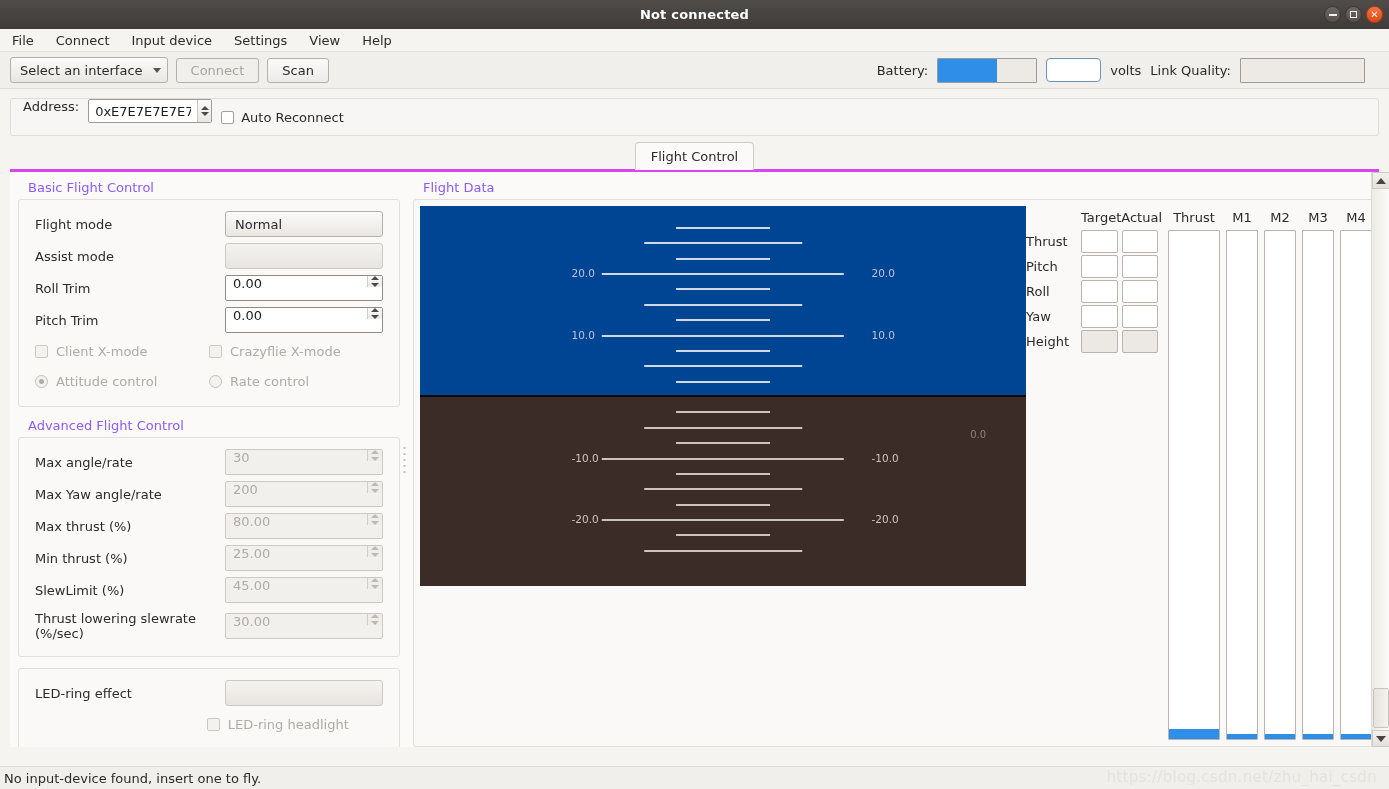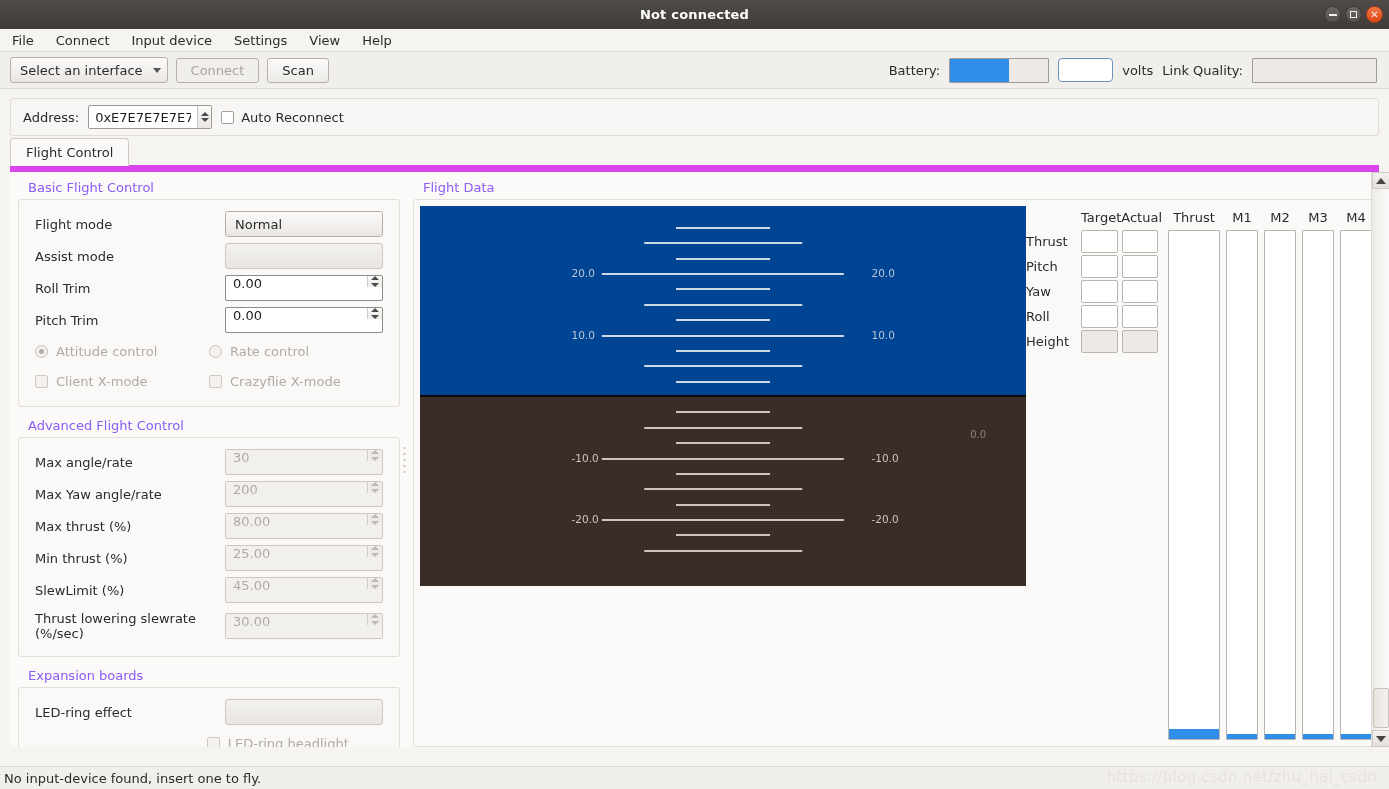--- a/index.html
+++ b/index.html
@@ -37,21 +37,21 @@
   .menubar{
     height:23px; background:#f6f4f1;
     display:flex; align-items:center; padding-left:10px; gap:18px;
     border-bottom:1px solid #e3dfdb;
   }
   .menubar .mi{ font-size:13px; color:#2b2b2b; padding:1px 2px; cursor:default;}
 
   
   .toolrow{
     height:37px; display:flex; align-items:center;
-    padding:0 12px 0 10px; background:#f1efec;
+    padding:0 24px 0 10px; background:#f1efec;
     border-bottom:1px solid #dedad6;
     gap:8px;
   }
   .btn{
     height:25px; border:1px solid #b5b0aa; border-radius:3px;
     background:linear-gradient(to bottom,#fcfbfa,#eceae7);
     padding:0 14px; font-size:13px; color:#2b2b2b;
     display:flex;align-items:center;justify-content:center;
   }
   .btn.disabled{ color:#a9a49e; background:#f1efec; }
@@ -77,21 +77,21 @@
     width:55px;height:24px;border:1px solid #6d93b8;border-radius:4px;background:#fff;
   }
   .linkq{
     width:125px;height:25px;border:1px solid #9e9a95;background:#edeae6;border-radius:1px;
   }
 
   
   .addrbar{
     margin:9px 10px 0 10px; height:38px;
     border:1px solid #e0dcd8; border-radius:3px; background:#f8f6f4;
-    display:flex;align-items:center; padding:0 12px; gap:9px;
+    display:flex;padding:0 12px; gap:9px;
   }
   .spin{
     height:24px;border:1px solid #9e9a95;background:#fff;border-radius:2px;
     display:flex;align-items:stretch;
   }
   .spin input{
     border:0;outline:0;background:transparent;font-family:inherit;font-size:13px;
     padding:0 6px; width:108px; color:#1c1c1c;
   }
   .spin .arrows{
@@ -102,21 +102,21 @@
   .ar-up{width:0;height:0;border-left:4px solid transparent;border-right:4px solid transparent;border-bottom:4px solid #4b4b4b;}
   .ar-dn{width:0;height:0;border-left:4px solid transparent;border-right:4px solid transparent;border-top:4px solid #4b4b4b;}
   .ar-up.dim{border-bottom-color:#bdb8b2;} .ar-dn.dim{border-top-color:#bdb8b2;}
   .chk{width:13px;height:13px;border:1px solid #a49f99;background:#fff;border-radius:2px;display:inline-block;}
   .chk.dim{border-color:#cdc8c2;background:#f4f2ef;}
   .ckrow{display:flex;align-items:center;gap:7px;}
 
   
   .tabstrip{
     margin:8px 10px 0 10px; height:28px;
-    border-bottom:7px solid #d946ef; display:flex; align-items:flex-end;
+    border-bottom:3px solid #d946ef; display:flex; align-items:flex-end;justify-content:center;
   }
   .tab{
     height:28px;padding:0 15px;display:flex;align-items:center;
     border:1px solid #cfcac4;border-bottom:1px solid #fbfaf8;
     border-radius:4px 4px 0 0;background:#fbfaf8;font-size:13px;
     position:relative;top:1px;
   }
 
   
   .content{
@@ -323,40 +323,40 @@
         <div class="fld-spin">
           <span class="val">0.00</span>
           <span class="arrows">
             <span class="ar-up"></span>
             <span class="ar-dn"></span>
           </span>
         </div>
       </div>
       <div class="ckcols">
         <span class="c">
+          <span class="chk dim"></span>
+          <span>Client X-mode</span>
+        </span>
+        <span class="c">
+          <span class="chk dim"></span>
+          <span>Crazyflie X-mode</span>
+        </span>
+      </div>
+      <div class="ckcols">
+        <span class="c">
           <span class="radio">
               <span class="dot"></span>
             </span>
           <span>Attitude control</span>
         </span>
         <span class="c">
           <span class="radio"></span>
           <span>Rate control</span>
         </span>
       </div>
-      <div class="ckcols">
-        <span class="c">
-          <span class="chk dim"></span>
-          <span>Client X-mode</span>
-        </span>
-        <span class="c">
-          <span class="chk dim"></span>
-          <span>Crazyflie X-mode</span>
-        </span>
-      </div>
     </div>
 
     <div class="grouptitle">Advanced Flight Control</div>
     <div class="groupbox">
       <div class="frow">
         <span class="flabel">Max angle/rate</span>
         <div class="fld-spin disabled">
           <span class="val">30</span>
           <span class="arrows">
             <span class="ar-up dim"></span>
@@ -409,21 +409,20 @@
         <div class="fld-spin disabled" style="max-height:26px">
           <span class="val">30.00</span>
           <span class="arrows">
             <span class="ar-up dim"></span>
             <span class="ar-dn dim"></span>
           </span>
         </div>
       </div>
     </div>
 
-    <div class="grouptitle">Expansion boards</div>
     <div class="groupbox">
       <div class="frow">
         <span class="flabel">LED-ring effect</span>
         <div class="fld-combo disabled">
           <span></span>
           <span class="caret"></span>
         </div>
       </div>
       <div class="ckcols">
         <span class="c" style="width:190px"></span>
@@ -492,26 +491,26 @@
             <span class="rowlbl">Thrust</span>
             <span class="hbar"></span>
             <span class="hbar"></span>
           </div>
           <div class="taRow">
             <span class="rowlbl">Pitch</span>
             <span class="hbar"></span>
             <span class="hbar"></span>
           </div>
           <div class="taRow">
+            <span class="rowlbl">Roll</span>
+            <span class="hbar"></span>
+            <span class="hbar"></span>
+          </div>
+          <div class="taRow">
             <span class="rowlbl">Yaw</span>
-            <span class="hbar"></span>
-            <span class="hbar"></span>
-          </div>
-          <div class="taRow">
-            <span class="rowlbl">Roll</span>
             <span class="hbar"></span>
             <span class="hbar"></span>
           </div>
           <div class="taRow">
             <span class="rowlbl">Height</span>
             <span class="hbar dim"></span>
             <span class="hbar dim"></span>
           </div>
         </div>
 

